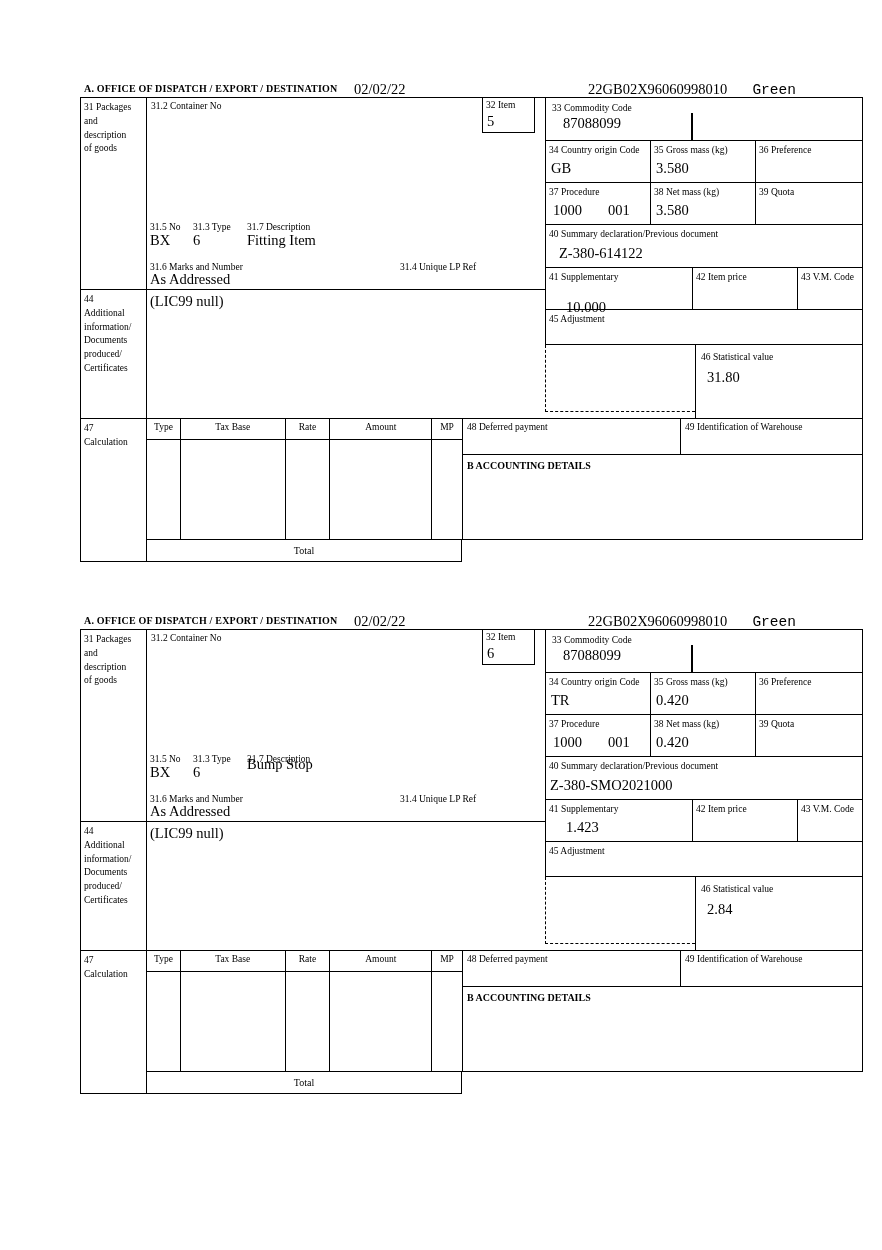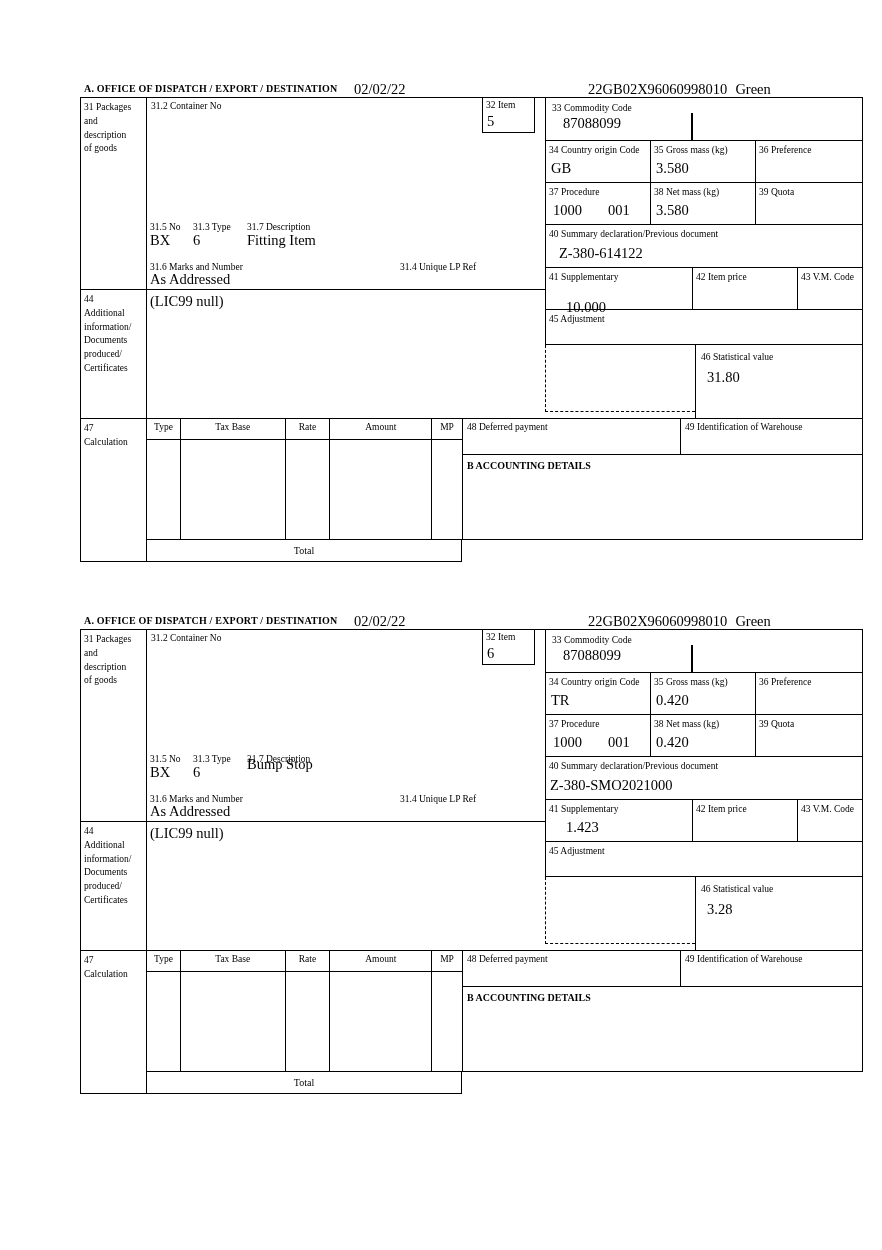--- a/index.html
+++ b/index.html
@@ -13,21 +13,21 @@
   .section { position: absolute; left: 80px; width: 783px; height: 482px; }
   .s0 { top: 81px; } .s1 { top: 613px; }
   .box { position: absolute; }
   .bl { border-left: 1px solid #000; }
   .bt { border-top: 1px solid #000; }
   .bb { border-bottom: 1px solid #000; }
   .br { border-right: 1px solid #000; }
   .lbl { position: absolute; font-size: 9.5px; line-height: 1.45; white-space: pre-line; }
   .val { position: absolute; font-size: 14.5px; line-height: 1.15; white-space: nowrap; }
   .hdr-a { position: absolute; left: 4px; top: 2px; font-size: 10px; font-weight: bold; letter-spacing: 0.2px; }
-  .routing { margin-left: 8px; }
+  .routing { margin-left: 25px; font-family: Liberation Mono, monospace; }
   .trow { position: absolute; left: 0; right: 0; display: flex; }
   .thead { border-bottom: 1px solid #000; }
   .tcell { height: 100%; display: flex; align-items: flex-start; justify-content: center; font-size: 9.5px; padding-top: 3px; }
   .total-row { display: flex; align-items: center; justify-content: center; }
   .total-lbl { font-size: 10px; }
   .acc { font-weight: bold; font-size: 10px; white-space: nowrap; }
   .tick { position: absolute; background: #000; }
 </style>
 </head>
 <body>
@@ -255,21 +255,21 @@
     </div>
 
     <div class="box bl bb" style="left:465px;top:229px;width:317px;height:35px;">
       <div class="lbl" style="left:3px;top:3px;">45 Adjustment</div>
     </div>
 
     <div class="box" style="left:465px;top:264px;width:150px;height:67px;border-left:1px dashed #000;border-bottom:1px dashed #000;"></div>
 
     <div class="box bl" style="left:615px;top:264px;width:167px;height:73px;">
       <div class="lbl" style="left:5px;top:6px;">46 Statistical value</div>
-      <div class="val" style="left:11px;top:24px;">3.28</div>
+      <div class="val" style="left:11px;top:24px;">2.84</div>
     </div>
 
     <div class="box" style="left:782px;top:16px;width:0;height:443px;border-left:1px solid #000;"></div>
 
     <div class="lbl" style="left:70px;top:140px;">31.5 No</div>
     <div class="lbl" style="left:113px;top:140px;">31.3 Type</div>
     <div class="lbl" style="left:167px;top:140px;">31.7 Description</div>
     <div class="val" style="left:70px;top:151px;">BX</div>
     <div class="val" style="left:113px;top:151px;">6</div>
     <div class="val" style="left:167px;top:143px;font-family:Liberation Serif, serif;">Bump Stop</div>

